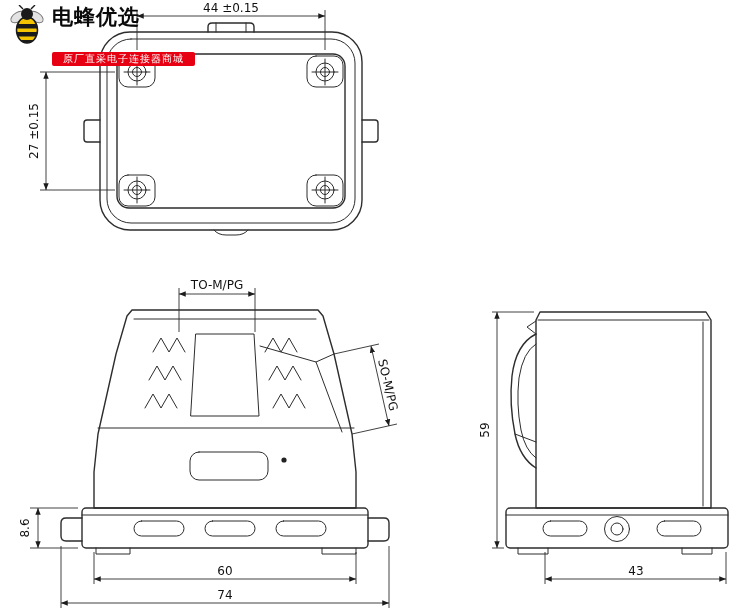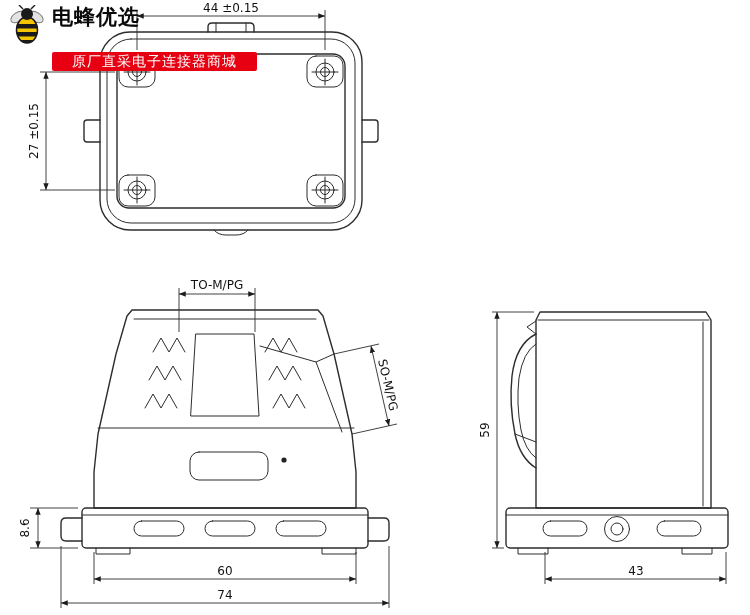--- a/index.html
+++ b/index.html
@@ -3,22 +3,22 @@
 <meta charset="utf-8">
 <style>
   html,body{margin:0;padding:0;background:#ffffff;}
   .canvas{
     position:relative;width:750px;height:615px;background:#ffffff;
     font-family:"DejaVu Sans","Liberation Sans",sans-serif;overflow:hidden;
   }
   .logo{position:absolute;top:5px;left:7px;display:flex;align-items:flex-start;gap:5px;z-index:2;}
   .logo-text{display:flex;flex-direction:column;gap:21px;}
   .brand{font-size:21px;font-weight:bold;color:#0a0a0a;line-height:1.15;letter-spacing:1px;}
-  .tagline{display:inline-block;margin-top:2px;font-size:14px;line-height:1.2;color:#ffffff;
-    background:#e60012;padding:1px 20px;border-radius:2px;letter-spacing:1px;white-space:nowrap;}
+  .tagline{display:inline-block;margin-top:2px;font-size:10px;line-height:1.2;color:#ffffff;
+    background:#e60012;padding:1px 11px;border-radius:2px;letter-spacing:1px;white-space:nowrap;}
   svg.drawing{position:absolute;left:0;top:0;}
   .ol{fill:none;stroke:#2d2d2d;stroke-width:1.4;stroke-linejoin:round;stroke-linecap:round;}
   .th{fill:none;stroke:#2d2d2d;stroke-width:1;stroke-linejoin:round;stroke-linecap:round;}
   .dl{fill:none;stroke:#2d2d2d;stroke-width:0.9;}
   text.dim{font-size:12px;fill:#111111;}
 </style>
 </head>
 <body>
 
 <div class="canvas">

